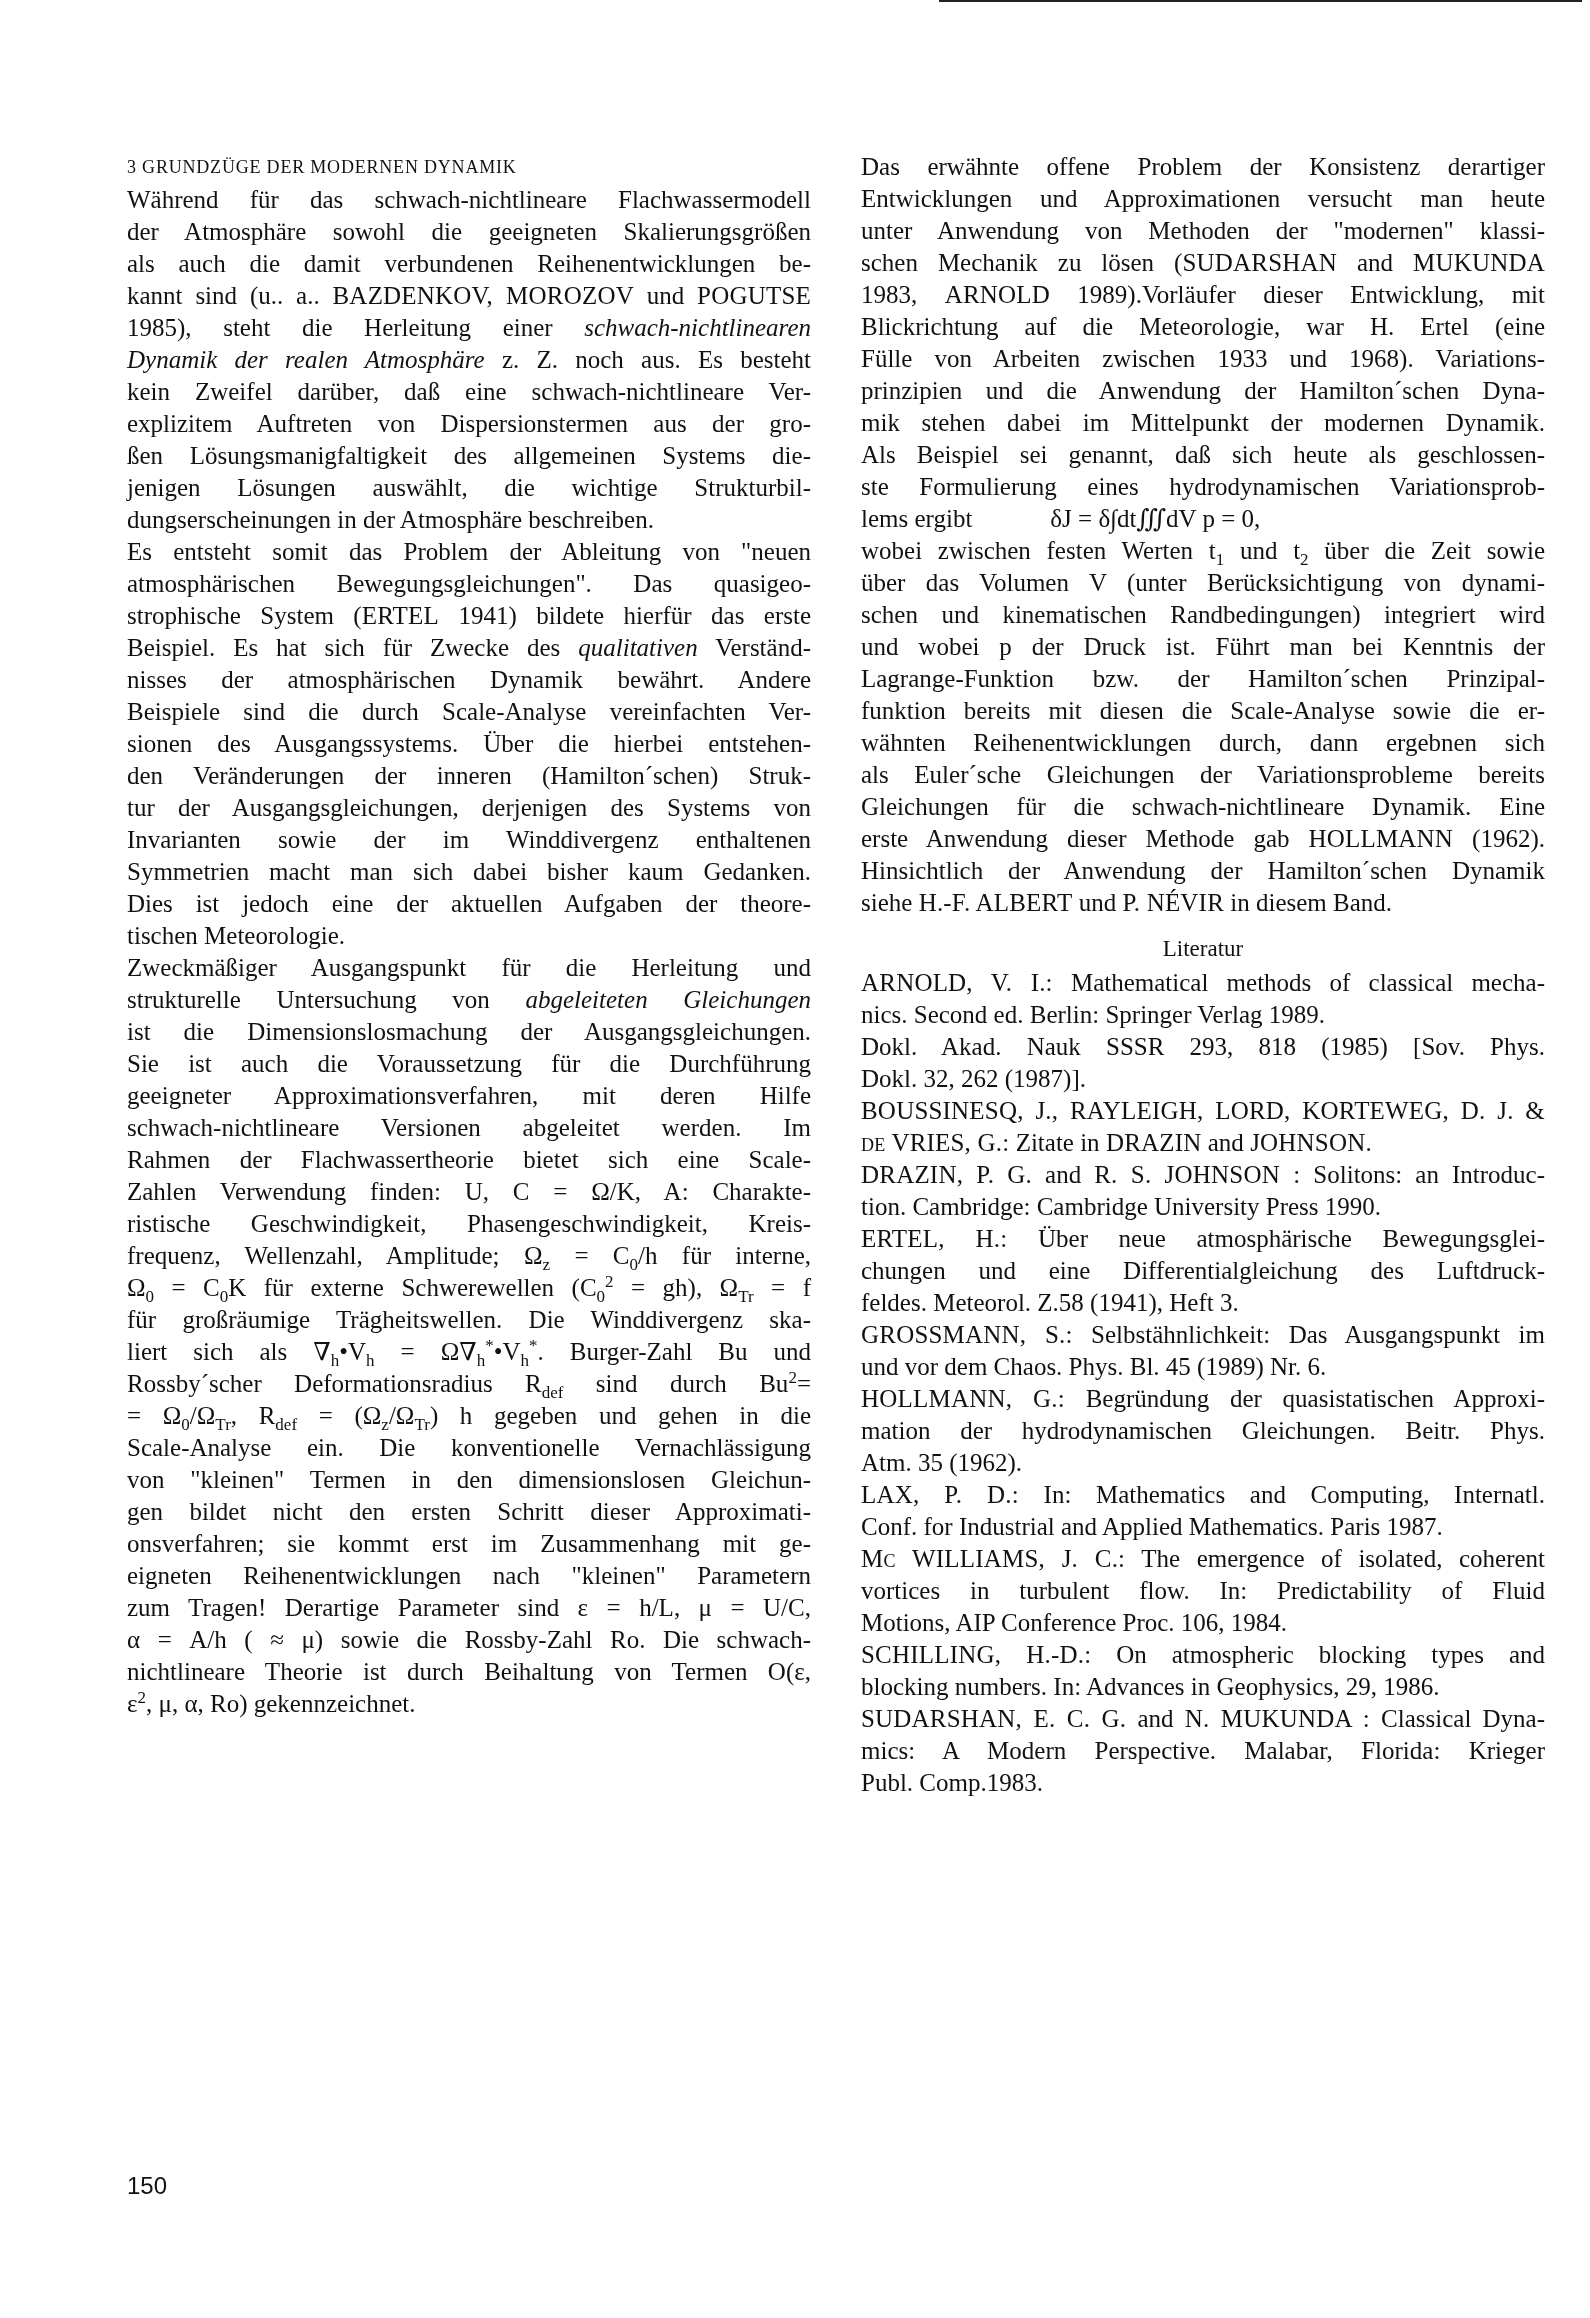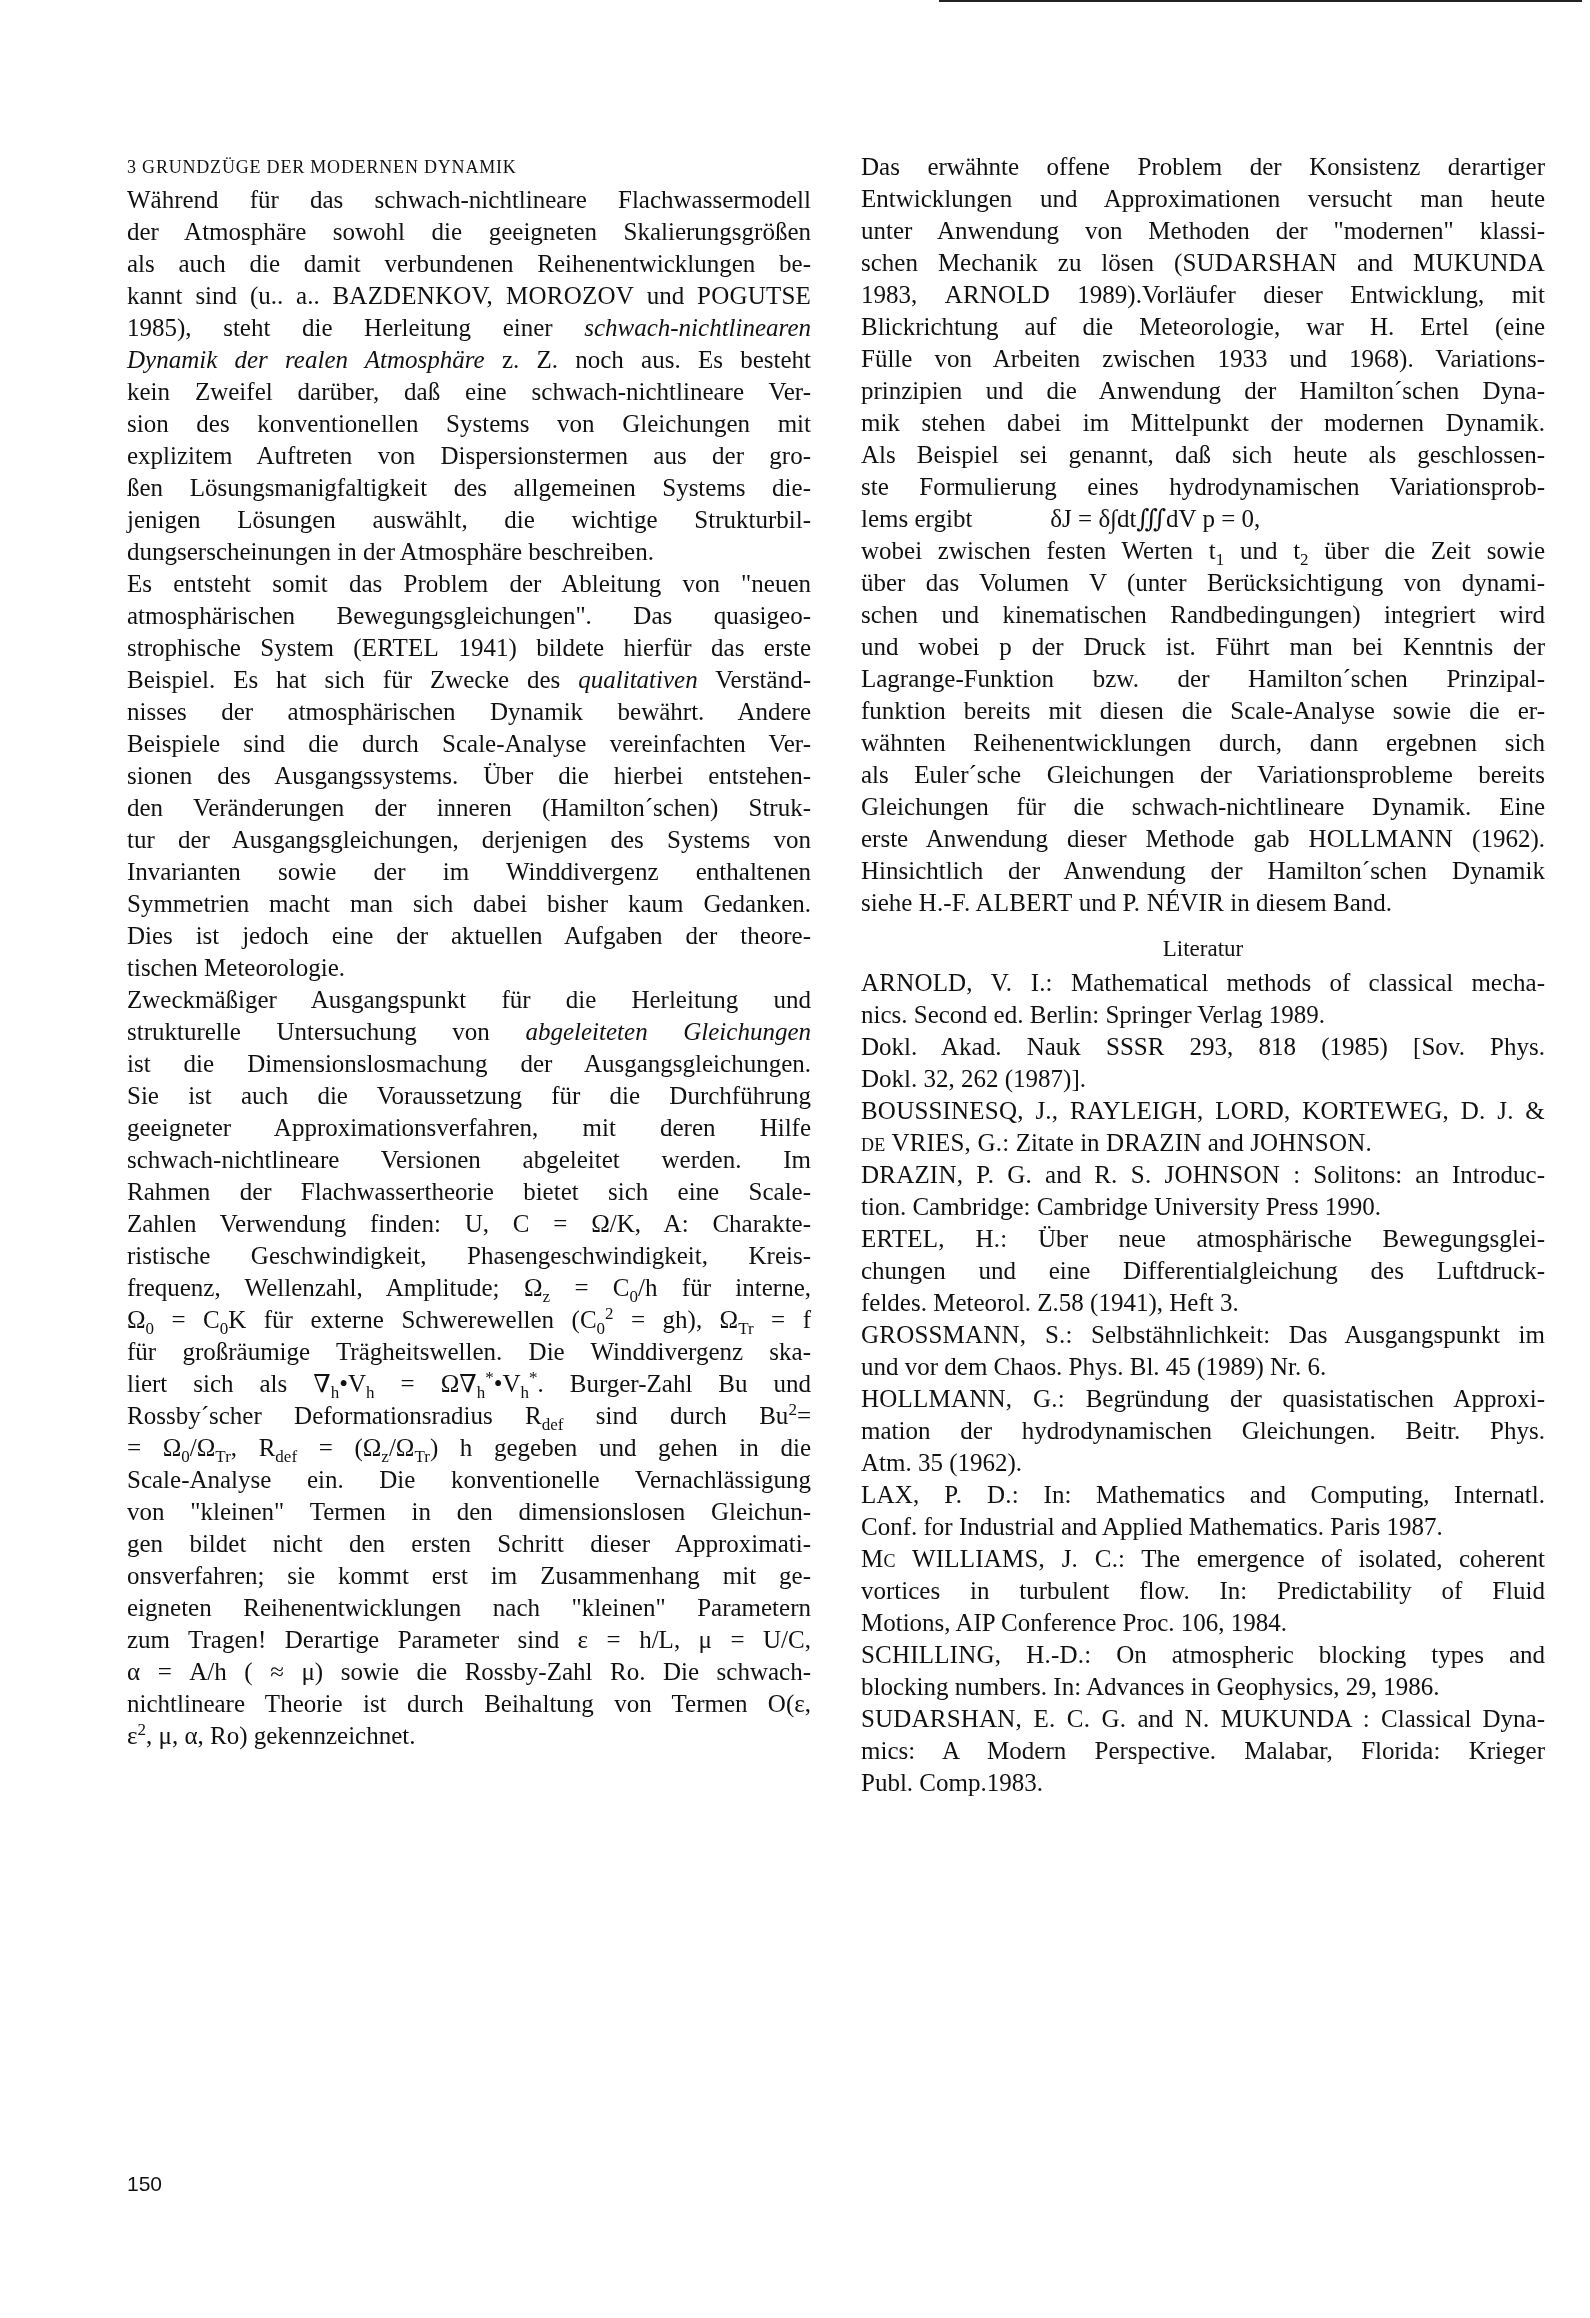--- a/index.html
+++ b/index.html
@@ -11,37 +11,36 @@
   .col.right { left:861px; }
   .line { white-space:nowrap; display:block; text-align:justify; text-align-last:justify; height:32px; }
   .line.last { text-align-last:left; }
   .heading { font-weight:normal; font-size:18px; letter-spacing:0.8px; white-space:nowrap; height:33px; line-height:33px; display:block; }
   .lit-heading { font-weight:normal; font-size:23px; margin-top:11px; height:37px; line-height:37px; display:block;text-align:center; }
   .ref { display:block; }
   .sc { font-variant:small-caps; letter-spacing:0.2px; }
   sub, sup { font-size:0.68em; line-height:0; }
   i { font-style:italic; }
   .eq-gap { display:inline-block; width:78px; }
-  .pagenum { position:absolute; left:127px; top:2172px; font-family:"Liberation Sans", sans-serif; font-size:21px; }
+  .pagenum { position:absolute; left:127px; top:2172px; font-family:"Liberation Sans", sans-serif; font-size:24px; }
 </style>
 </head>
 <body>
 
 <div class="toprule"></div>
 
 <div class="col left">
   <span class="heading">3 GRUNDZÜGE DER MODERNEN DYNAMIK</span>
   <span class="line">Während für das schwach-nichtlineare Flachwassermodell</span>
   <span class="line">der Atmosphäre sowohl die geeigneten Skalierungsgrößen</span>
   <span class="line">als auch die damit verbundenen Reihenentwicklungen be-</span>
   <span class="line"><span>kannt sind (u.. a.. </span><span class="sc">BAZDENKOV, MOROZOV</span><span> und </span><span class="sc">POGUTSE</span></span>
   <span class="line"><span>1985), steht die Herleitung einer </span><i>schwach-nichtlinearen</i></span>
   <span class="line"><i>Dynamik der realen Atmosphäre</i><span> z. Z. noch aus. Es besteht</span></span>
   <span class="line">kein Zweifel darüber, daß eine schwach-nichtlineare Ver-</span>
-  <span class="line">sion des konventionellen Systems von Gleichungen mit</span>
   <span class="line">explizitem Auftreten von Dispersionstermen aus der gro-</span>
   <span class="line">ßen Lösungsmanigfaltigkeit des allgemeinen Systems die-</span>
   <span class="line">jenigen Lösungen auswählt, die wichtige Strukturbil-</span>
   <span class="line last">dungserscheinungen in der Atmosphäre beschreiben.</span>
   <span class="line">Es entsteht somit das Problem der Ableitung von "neuen</span>
   <span class="line">atmosphärischen Bewegungsgleichungen". Das quasigeo-</span>
   <span class="line"><span>strophische System (</span><span class="sc">ERTEL</span><span> 1941) bildete hierfür das erste</span></span>
   <span class="line"><span>Beispiel. Es hat sich für Zwecke des </span><i>qualitativen</i><span> Verständ-</span></span>
   <span class="line">nisses der atmosphärischen Dynamik bewährt. Andere</span>
   <span class="line">Beispiele sind die durch Scale-Analyse vereinfachten Ver-</span>

